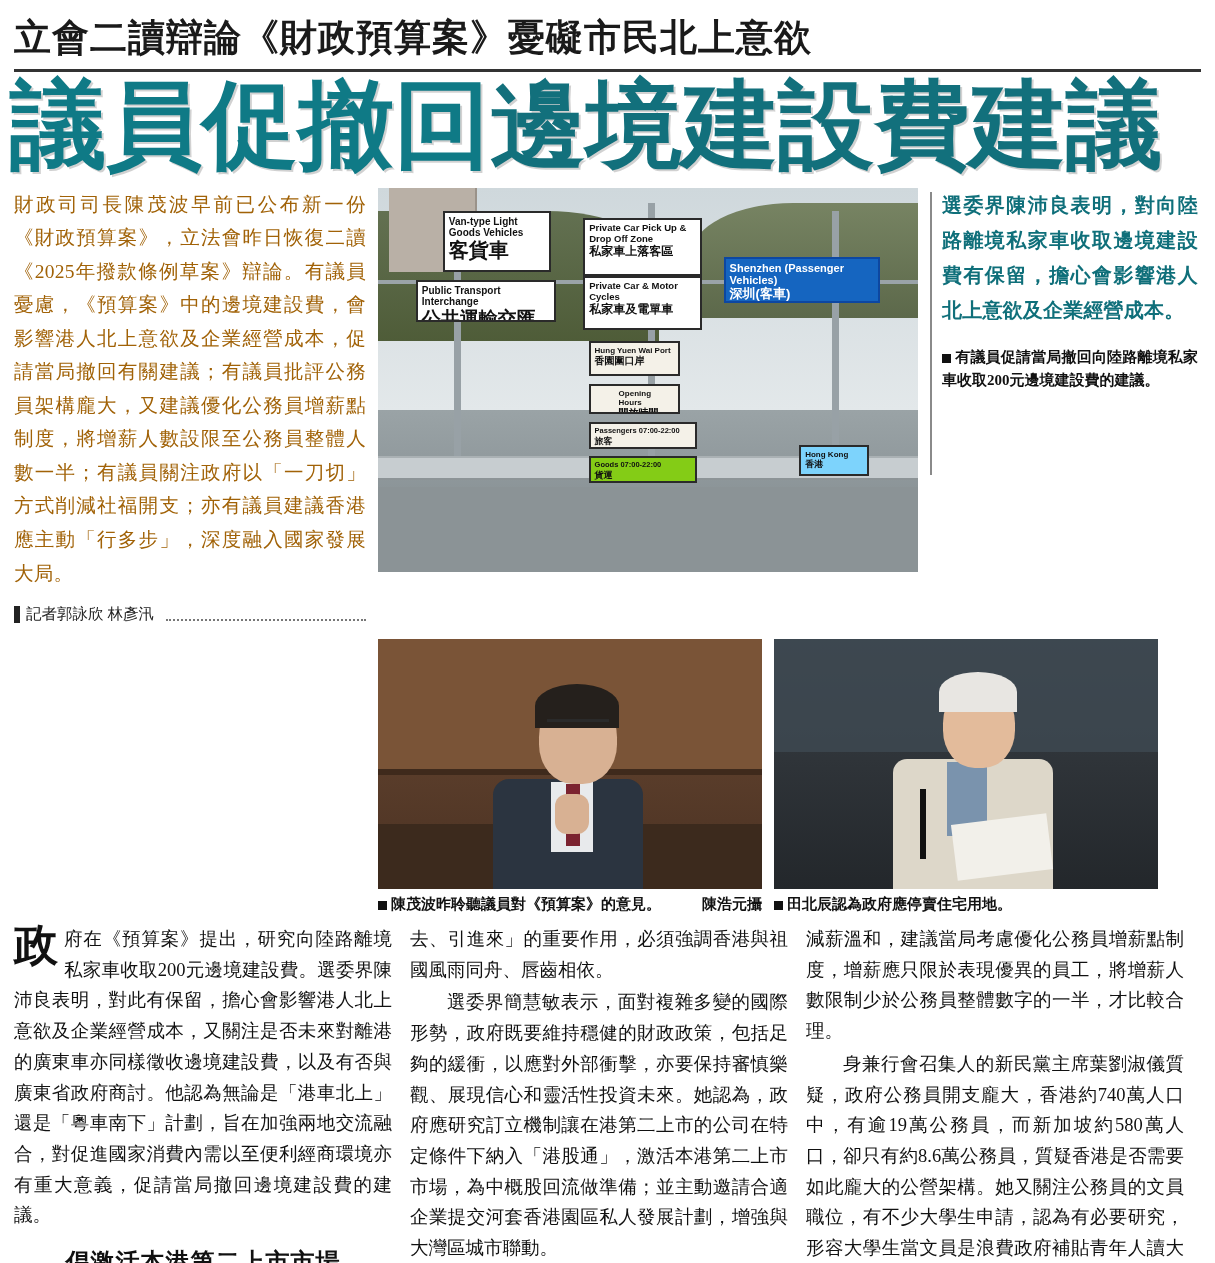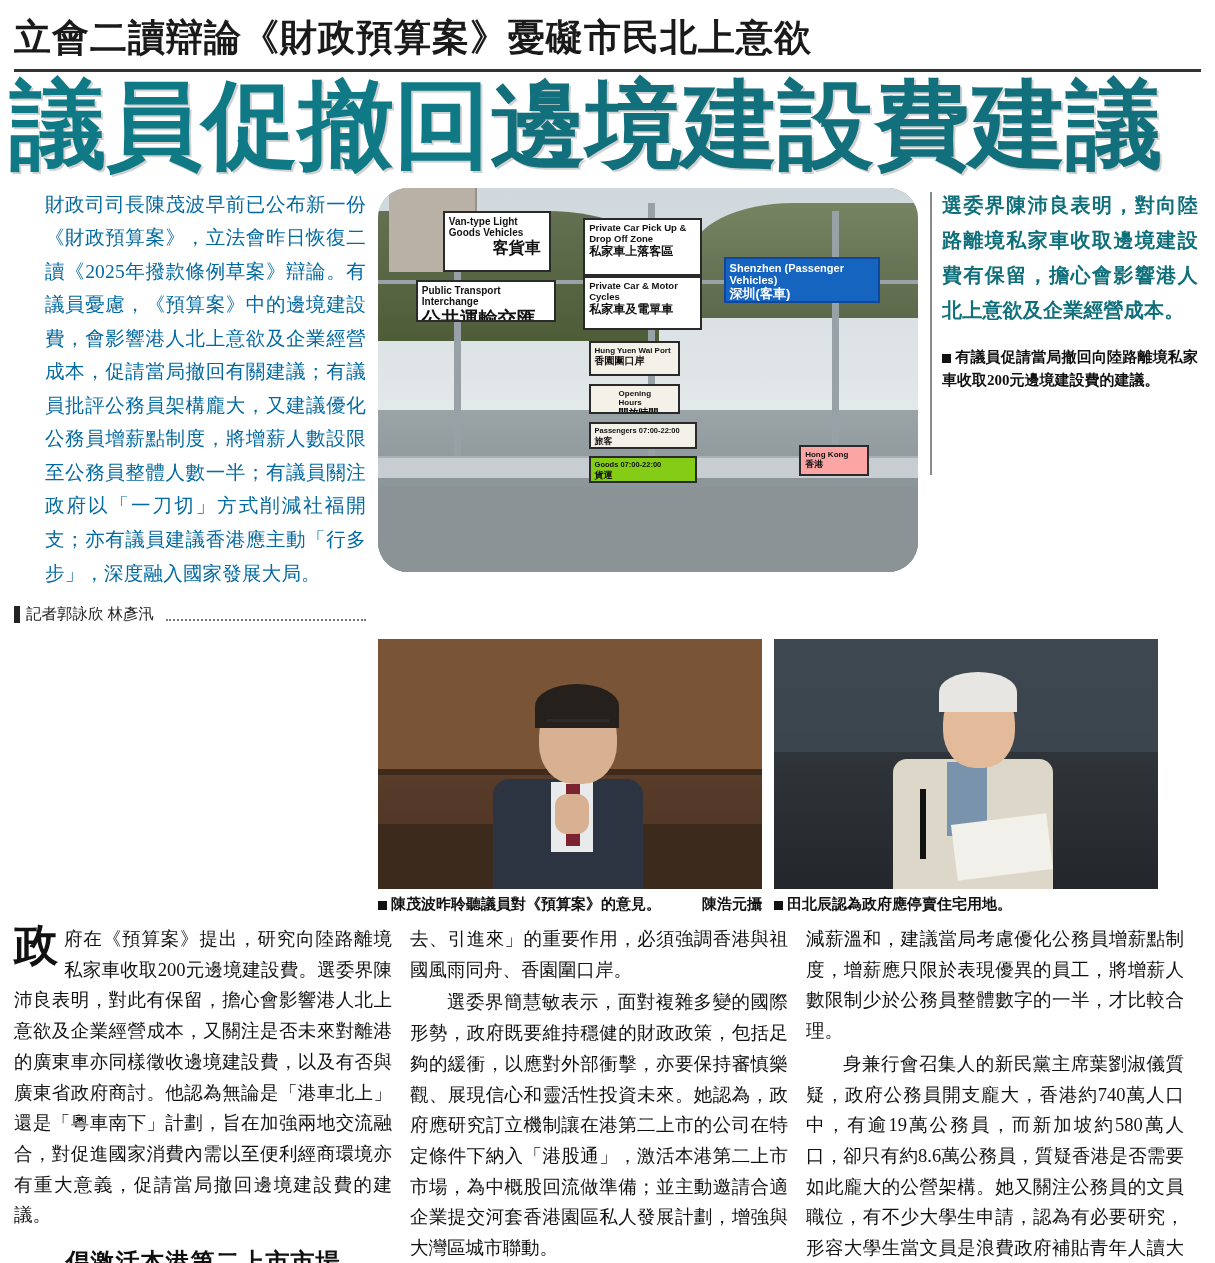--- a/index.html
+++ b/index.html
@@ -63,23 +63,22 @@
     gap: 12px;
   }
   .lead-col {
     width: 352px;
     flex: 0 0 352px;
   }
   .lead-text {
     font-size: 19.5px;
     line-height: 1.72;
     text-align: justify;
-    color: #0369a1;
+    color: #a16207;
     letter-spacing: 0.2px;
-    margin-left: 31px;
   }
   .byline {
     margin-top: 14px;
     display: flex;
     align-items: center;
     gap: 6px;
     font-size: 15.5px;
     color: #222;
   }
   .byline .bar {
@@ -98,21 +97,20 @@
   .photo-col {
     width: 540px;
     flex: 0 0 540px;
   }
   .photo-main {
     width: 540px;
     height: 384px;
     position: relative;
     overflow: hidden;
     background: #8fa0a8;
-    border-radius: 30px;
   }
   .quote-col {
     width: 268px;
     flex: 0 0 268px;
     position: relative;
     padding-left: 12px;
     box-sizing: border-box;
   }
   .quote-col:before {
     content: "";
@@ -324,21 +322,21 @@
         <div class="road"></div>
         <div class="road-barrier"></div>
         <div class="road-wall"></div>
         <div class="gantry" style="top:24%"></div>
         <div class="pole" style="left:14%; top:10%; height:60%;"></div>
         <div class="pole" style="left:50%; top:4%; height:66%;"></div>
         <div class="pole" style="left:84%; top:6%; height:62%;"></div>
 
         <div class="sign" style="left:12%; top:6%; width:20%; height:16%; font-size:10px;">
           <span class="en">Van-type Light Goods Vehicles</span>
-          <span class="zh" style="font-size:16px;margin-left:44px;">客貨車</span>
+          <span class="zh" style="font-size:20px;">客貨車</span>
         </div>
         <div class="sign" style="left:7%; top:24%; width:26%; height:11%; font-size:10px;">
           <span class="en">Public Transport Interchange</span>
           <span class="zh" style="font-size:19px;">公共運輸交匯處</span>
         </div>
         <div class="sign" style="left:38%; top:23%; width:22%; height:14%; font-size:9.5px;">
           <span class="en">Private Car &amp; Motor Cycles</span>
           <span class="zh" style="font-size:12px;">私家車及電單車</span>
         </div>
         <div class="sign" style="left:38%; top:8%; width:22%; height:15%; font-size:9.5px;">
@@ -358,21 +356,21 @@
           <span class="zh" style="font-size:10px;">開放時間</span>
         </div>
         <div class="sign" style="left:39%; top:61%; width:20%; height:7%; font-size:7.5px; background:#f4f1e8;">
           <span class="en">Passengers  07:00-22:00</span>
           <span class="zh" style="font-size:9px;">旅客</span>
         </div>
         <div class="sign" style="left:39%; top:70%; width:20%; height:7%; font-size:7.5px; background:#84cc16;">
           <span class="en">Goods  07:00-22:00</span>
           <span class="zh" style="font-size:9px;">貨運</span>
         </div>
-        <div class="sign" style="left:78%; top:67%; width:13%; height:8%; font-size:8px; background:#fca5a5;">
+        <div class="sign" style="left:78%; top:67%; width:13%; height:8%; font-size:8px; background:#7dd3fc;">
           <span class="en">Hong Kong</span>
           <span class="zh" style="font-size:9px;">香港</span>
         </div>
       </div>
     </div>
 
     <div class="quote-col">
       <div class="pull-quote">選委界陳沛良表明，對向陸路離境私家車收取邊境建設費有保留，擔心會影響港人北上意欲及企業經營成本。</div>
       <div class="caption">
         <span class="sq"></span><span>有議員促請當局撤回向陸路離境私家車收取200元邊境建設費的建議。</span>
@@ -419,21 +417,21 @@
 
   <div class="body-cols">
 
     <div class="bcol">
       <p class="dropcap-p"><span class="dropcap">政</span><span>府在《預算案》提出，研究向陸路離境私家車收取200元邊境建設費。選委界陳沛良表明，對此有保留，擔心會影響港人北上意欲及企業經營成本，又關注是否未來對離港的廣東車亦同樣徵收邊境建設費，以及有否與廣東省政府商討。他認為無論是「港車北上」還是「粵車南下」計劃，旨在加強兩地交流融合，對促進國家消費內需以至便利經商環境亦有重大意義，促請當局撤回邊境建設費的建議。</span></p>
       <div class="subhead">倡激活本港第二上市市場</div>
 
     </div>
 
     <div class="bcol">
-      <p style="text-indent:0">去、引進來」的重要作用，必須強調香港與祖國風雨同舟、香園圍口岸。</p>
+      <p style="text-indent:0">去、引進來」的重要作用，必須強調香港與祖國風雨同舟、唇齒相依。</p>
       <p>選委界簡慧敏表示，面對複雜多變的國際形勢，政府既要維持穩健的財政政策，包括足夠的緩衝，以應對外部衝擊，亦要保持審慎樂觀、展現信心和靈活性投資未來。她認為，政府應研究訂立機制讓在港第二上市的公司在特定條件下納入「港股通」，激活本港第二上市市場，為中概股回流做準備；並主動邀請合適企業提交河套香港園區私人發展計劃，增強與大灣區城市聯動。</p>
 
     </div>
 
     <div class="bcol">
       <p style="text-indent:0">減薪溫和，建議當局考慮優化公務員增薪點制度，增薪應只限於表現優異的員工，將增薪人數限制少於公務員整體數字的一半，才比較合理。</p>
       <p>身兼行會召集人的新民黨主席葉劉淑儀質疑，政府公務員開支龐大，香港約740萬人口中，有逾19萬公務員，而新加坡約580萬人口，卻只有約8.6萬公務員，質疑香港是否需要如此龐大的公營架構。她又關注公務員的文員職位，有不少大學生申請，認為有必要研究，形容大學生當文員是浪費政府補貼青年人讀大學。</p>
 
     </div>
   </div>

